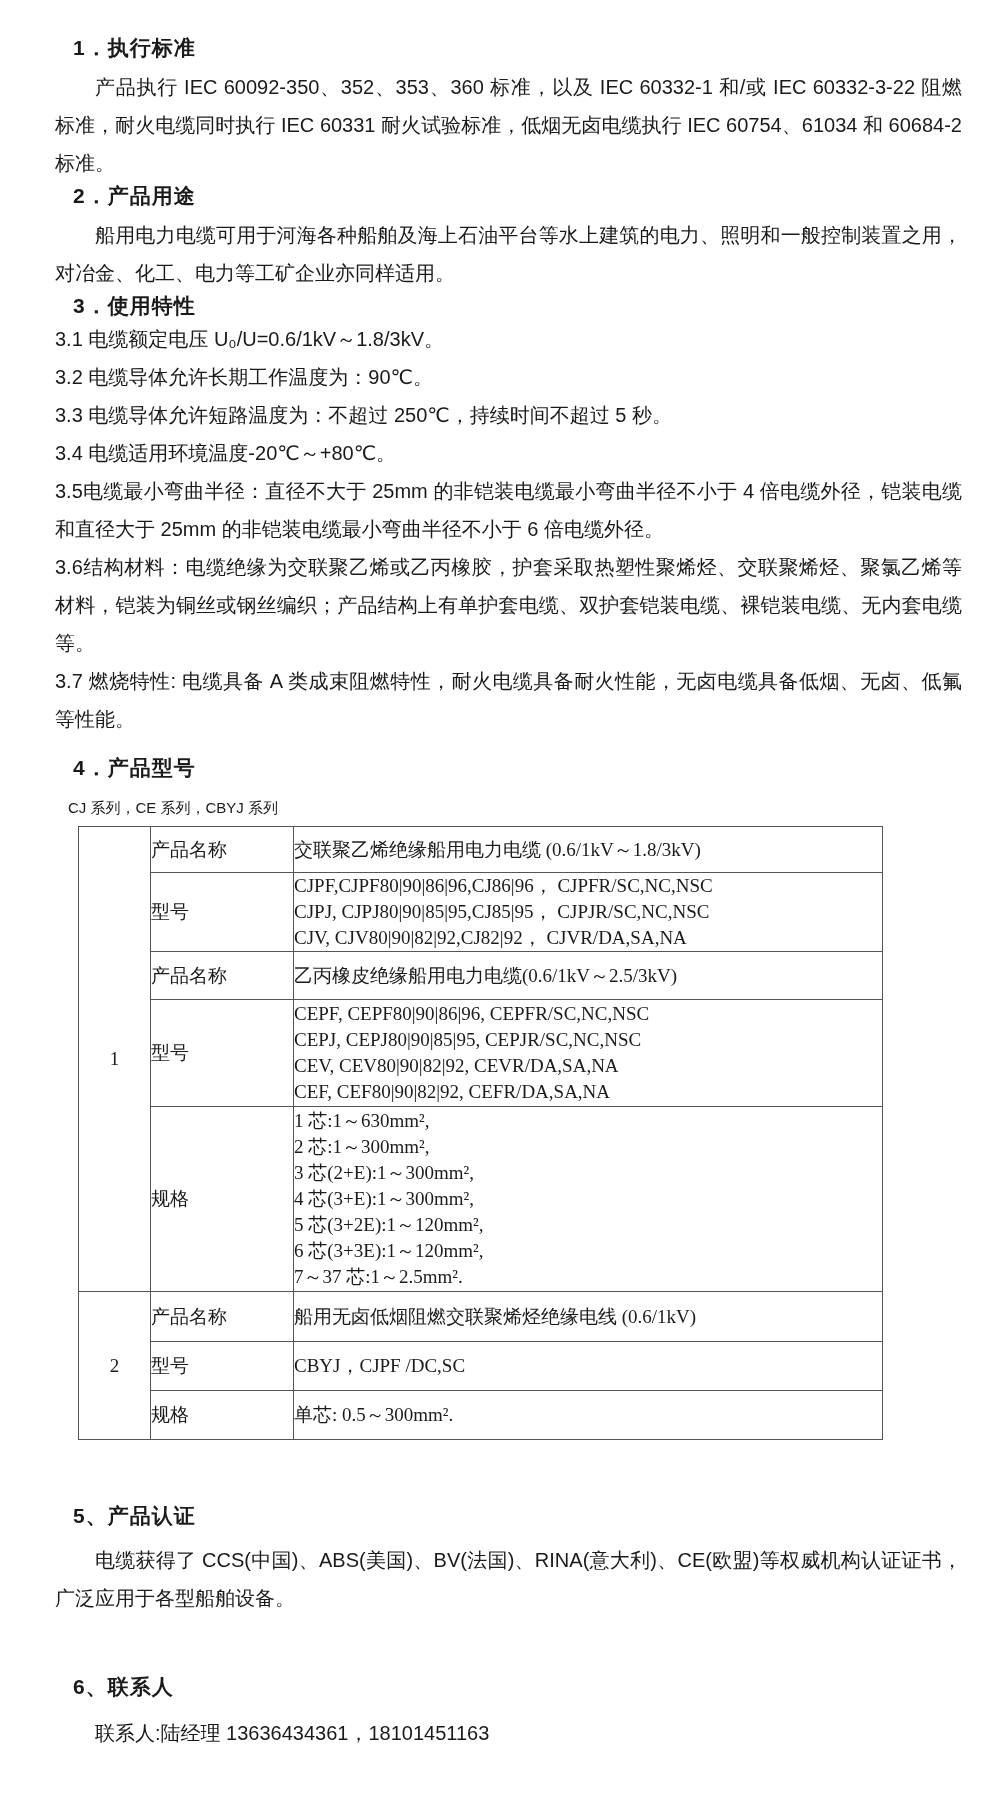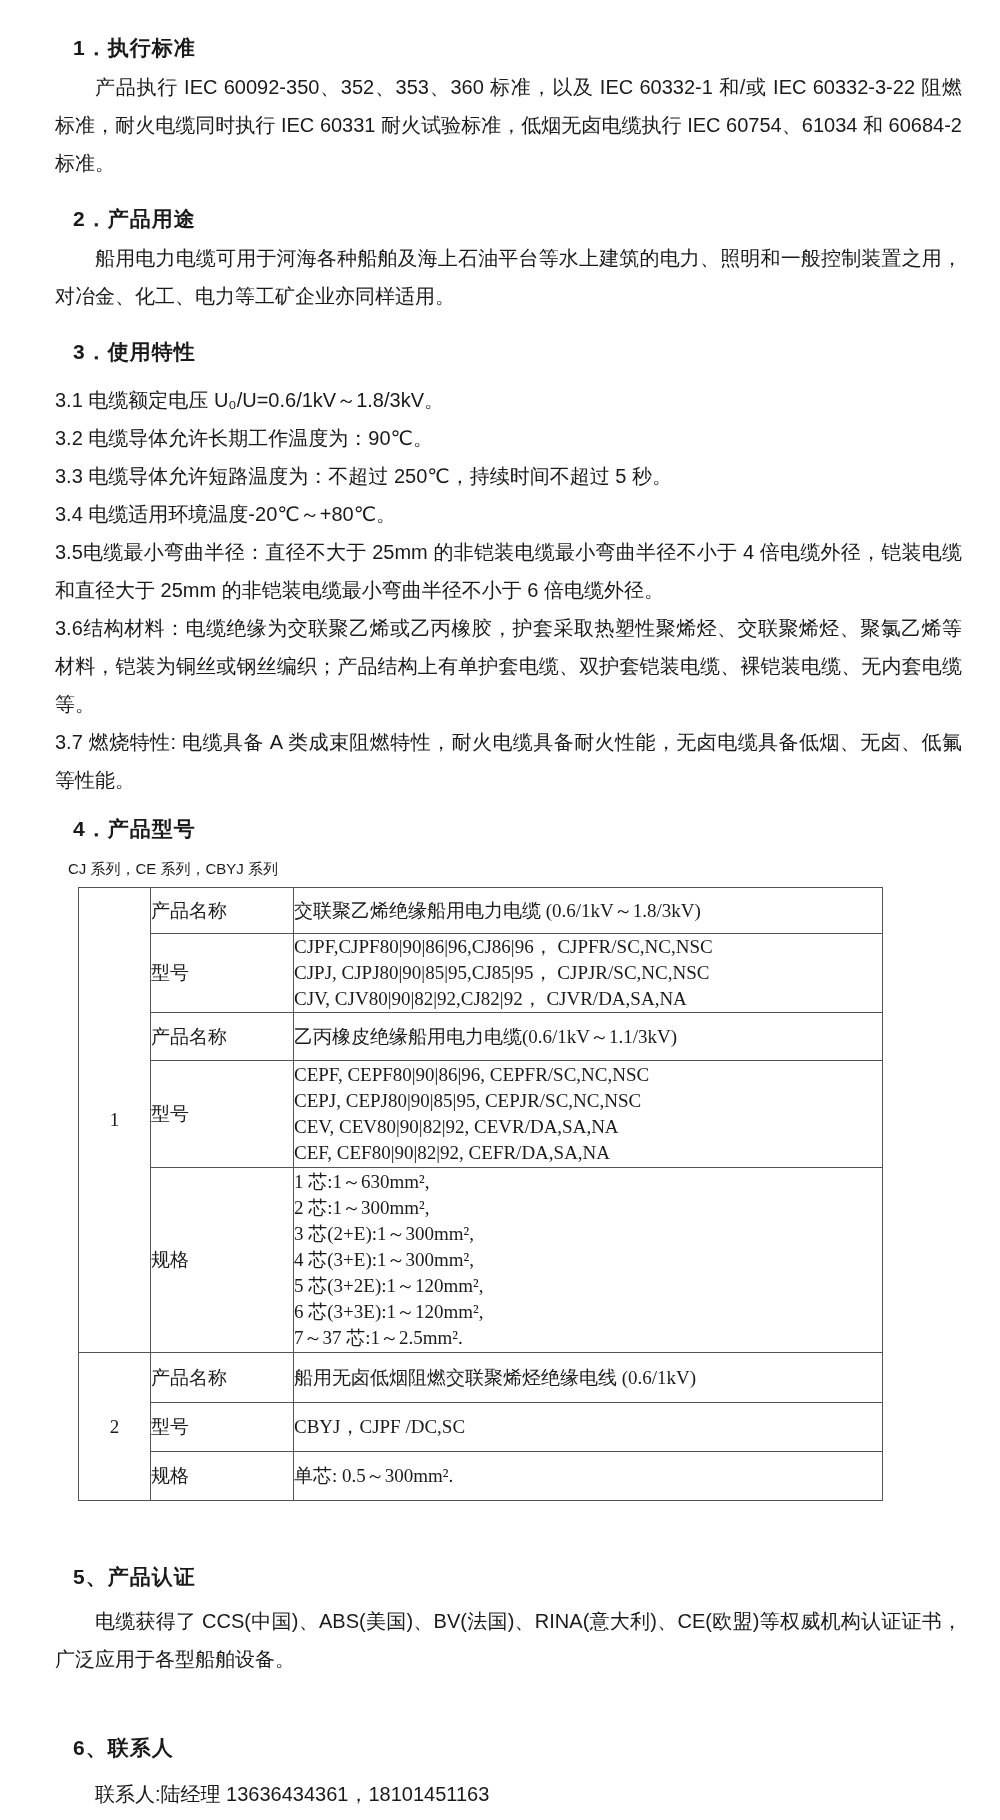--- a/index.html
+++ b/index.html
@@ -25,22 +25,22 @@
   .body-p{
     font-size:20px;
     line-height:38px;
     text-align:justify;
     margin:0;
   }
   .indent{ text-indent:2em; }
   .m-top-6{ margin-top:6px; }
   .m-top-11{ margin-top:11px; }
   .m-top-13{ margin-top:13px; }
-  .m-top-15{ margin-top:15px; }
-  .m-top-23{ margin-top:23px; }
+  .m-top-15{ }
+  .m-top-23{ }
   .m-top-36{ margin-top:16px; }
   .m-top-56{ margin-top:56px; }
   .m-top-62{ margin-top:62px; }
   .series-line{
     font-size:15px;
     line-height:30px;
     margin:11px 0 0 13px;
   }
   table.product-table{
     border-collapse:collapse;
@@ -109,21 +109,21 @@
         <td class="col-label">型号</td>
         <td class="col-value">
           <div class="cell-line">CJPF,CJPF80|90|86|96,CJ86|96， CJPFR/SC,NC,NSC</div>
           <div class="cell-line">CJPJ, CJPJ80|90|85|95,CJ85|95， CJPJR/SC,NC,NSC</div>
           <div class="cell-line">CJV, CJV80|90|82|92,CJ82|92， CJVR/DA,SA,NA</div>
         </td>
       </tr>
       <tr class="h48">
         <td class="col-label">产品名称</td>
         <td class="col-value">
-          <div class="single-line">乙丙橡皮绝缘船用电力电缆(0.6/1kV～1.1/3kV)</div>
+          <div class="single-line">乙丙橡皮绝缘船用电力电缆(0.6/1kV～2.5/3kV)</div>
         </td>
       </tr>
       <tr class="h107">
         <td class="col-label">型号</td>
         <td class="col-value">
           <div class="cell-line">CEPF, CEPF80|90|86|96, CEPFR/SC,NC,NSC</div>
           <div class="cell-line">CEPJ, CEPJ80|90|85|95, CEPJR/SC,NC,NSC</div>
           <div class="cell-line">CEV, CEV80|90|82|92, CEVR/DA,SA,NA</div>
           <div class="cell-line">CEF, CEF80|90|82|92, CEFR/DA,SA,NA</div>
         </td>

